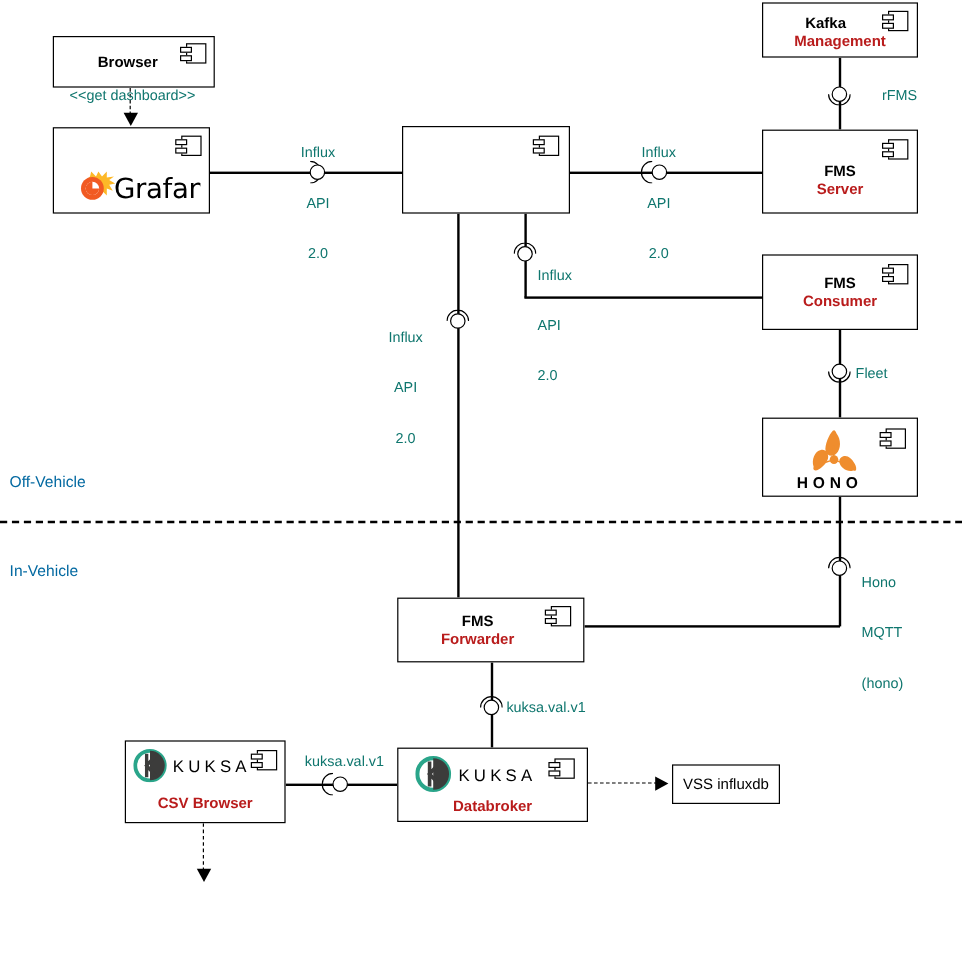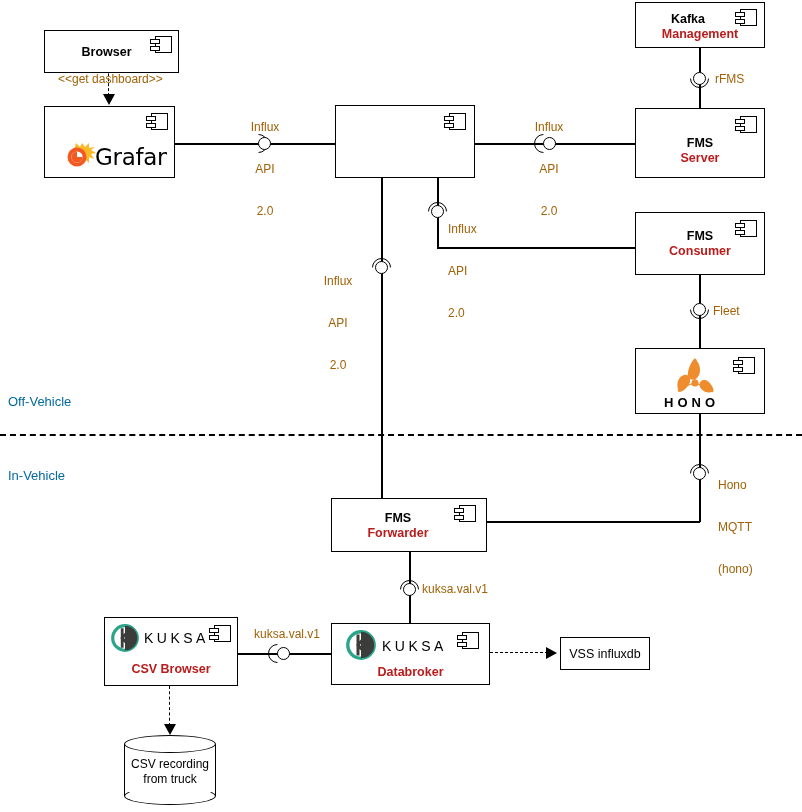--- a/index.html
+++ b/index.html
@@ -31,21 +31,21 @@
   .dashline{position:absolute;border-top:2px dashed #000;}
 
   .dashedarrow{position:absolute;}
   .dashedarrow .stem{position:absolute;}
   .dashedarrow .head{position:absolute;width:0;height:0;}
 
   
   .ball{position:absolute;width:13px;height:13px;border:1.6px solid #000;border-radius:50%;background:#fff;box-sizing:border-box;}
   .socket{position:absolute;width:19px;height:19px;border:1.6px solid #000;border-radius:50%;box-sizing:border-box;background:transparent;}
 
-  .lbl{position:absolute;font-size:12px;color:#a16207;line-height:14px;white-space:pre;}
+  .lbl{position:absolute;font-size:12px;color:#0f766e;line-height:14px;white-space:pre;}
   .lbl.c{text-align:center;}
 
   .zonelbl{position:absolute;font-size:13px;color:#0369a1;}
 
   .logo{position:absolute;}
 
   
   .cyl{position:absolute;}
   .cyl .side{position:absolute;left:0;right:0;top:9px;bottom:9px;border-left:1.6px solid #000;border-right:1.6px solid #000;background:#fff;box-sizing:border-box;}
   .cyl .top{position:absolute;left:0;top:0;right:0;height:18px;border:1.6px solid #000;border-radius:50%;background:#fff;box-sizing:border-box;}
@@ -236,29 +236,20 @@
         <text x="33" y="19" class="kuksalbl">KUKSA</text>
       </svg>
     </div>
     <div class="subtitle" style="top:44px;">CSV Browser</div>
   </div>
 
   <div class="comp" style="left:560px;top:637px;width:90px;height:33px;">
     <div class="title center" style="font-weight:normal;font-size:12.5px;">VSS influxdb</div>
   </div>
 
-  <div class="cyl" style="left:124px;top:735px;width:92px;height:70px;">
-    <div class="side"></div>
-    <div class="bot"></div>
-    <div class="top"></div>
-    <div class="txt">
-      <div>CSV recording</div>
-      <div>from truck</div>
-    </div>
-  </div>
 
   <div>
     <div class="socket" style="left:249px;top:134px;clip-path:inset(0 0 0 50%);"></div>
     <div class="ball" style="left:258px;top:137px;"></div>
   </div>
   <div class="lbl c" style="left:225px;top:92px;width:80px;">
     <div>Influx</div>
     <div>API</div>
     <div>2.0</div>
   </div>
@@ -270,21 +261,21 @@
   <div class="lbl c" style="left:509px;top:92px;width:80px;">
     <div>Influx</div>
     <div>API</div>
     <div>2.0</div>
   </div>
 
   <div>
     <div class="socket" style="left:690px;top:69px;clip-path:inset(50% 0 0 0);"></div>
     <div class="ball" style="left:693px;top:72px;"></div>
   </div>
-  <div class="lbl" style="left:715px;top:72px;">rFMS</div>
+  <div class="lbl" style="left:735px;top:72px;">rFMS</div>
 
   <div>
     <div class="socket" style="left:428px;top:202px;clip-path:inset(0 0 50% 0);"></div>
     <div class="ball" style="left:431px;top:205px;"></div>
   </div>
   <div class="lbl" style="left:448px;top:194px;">
     <div>Influx</div>
     <div>API</div>
     <div>2.0</div>
   </div>

